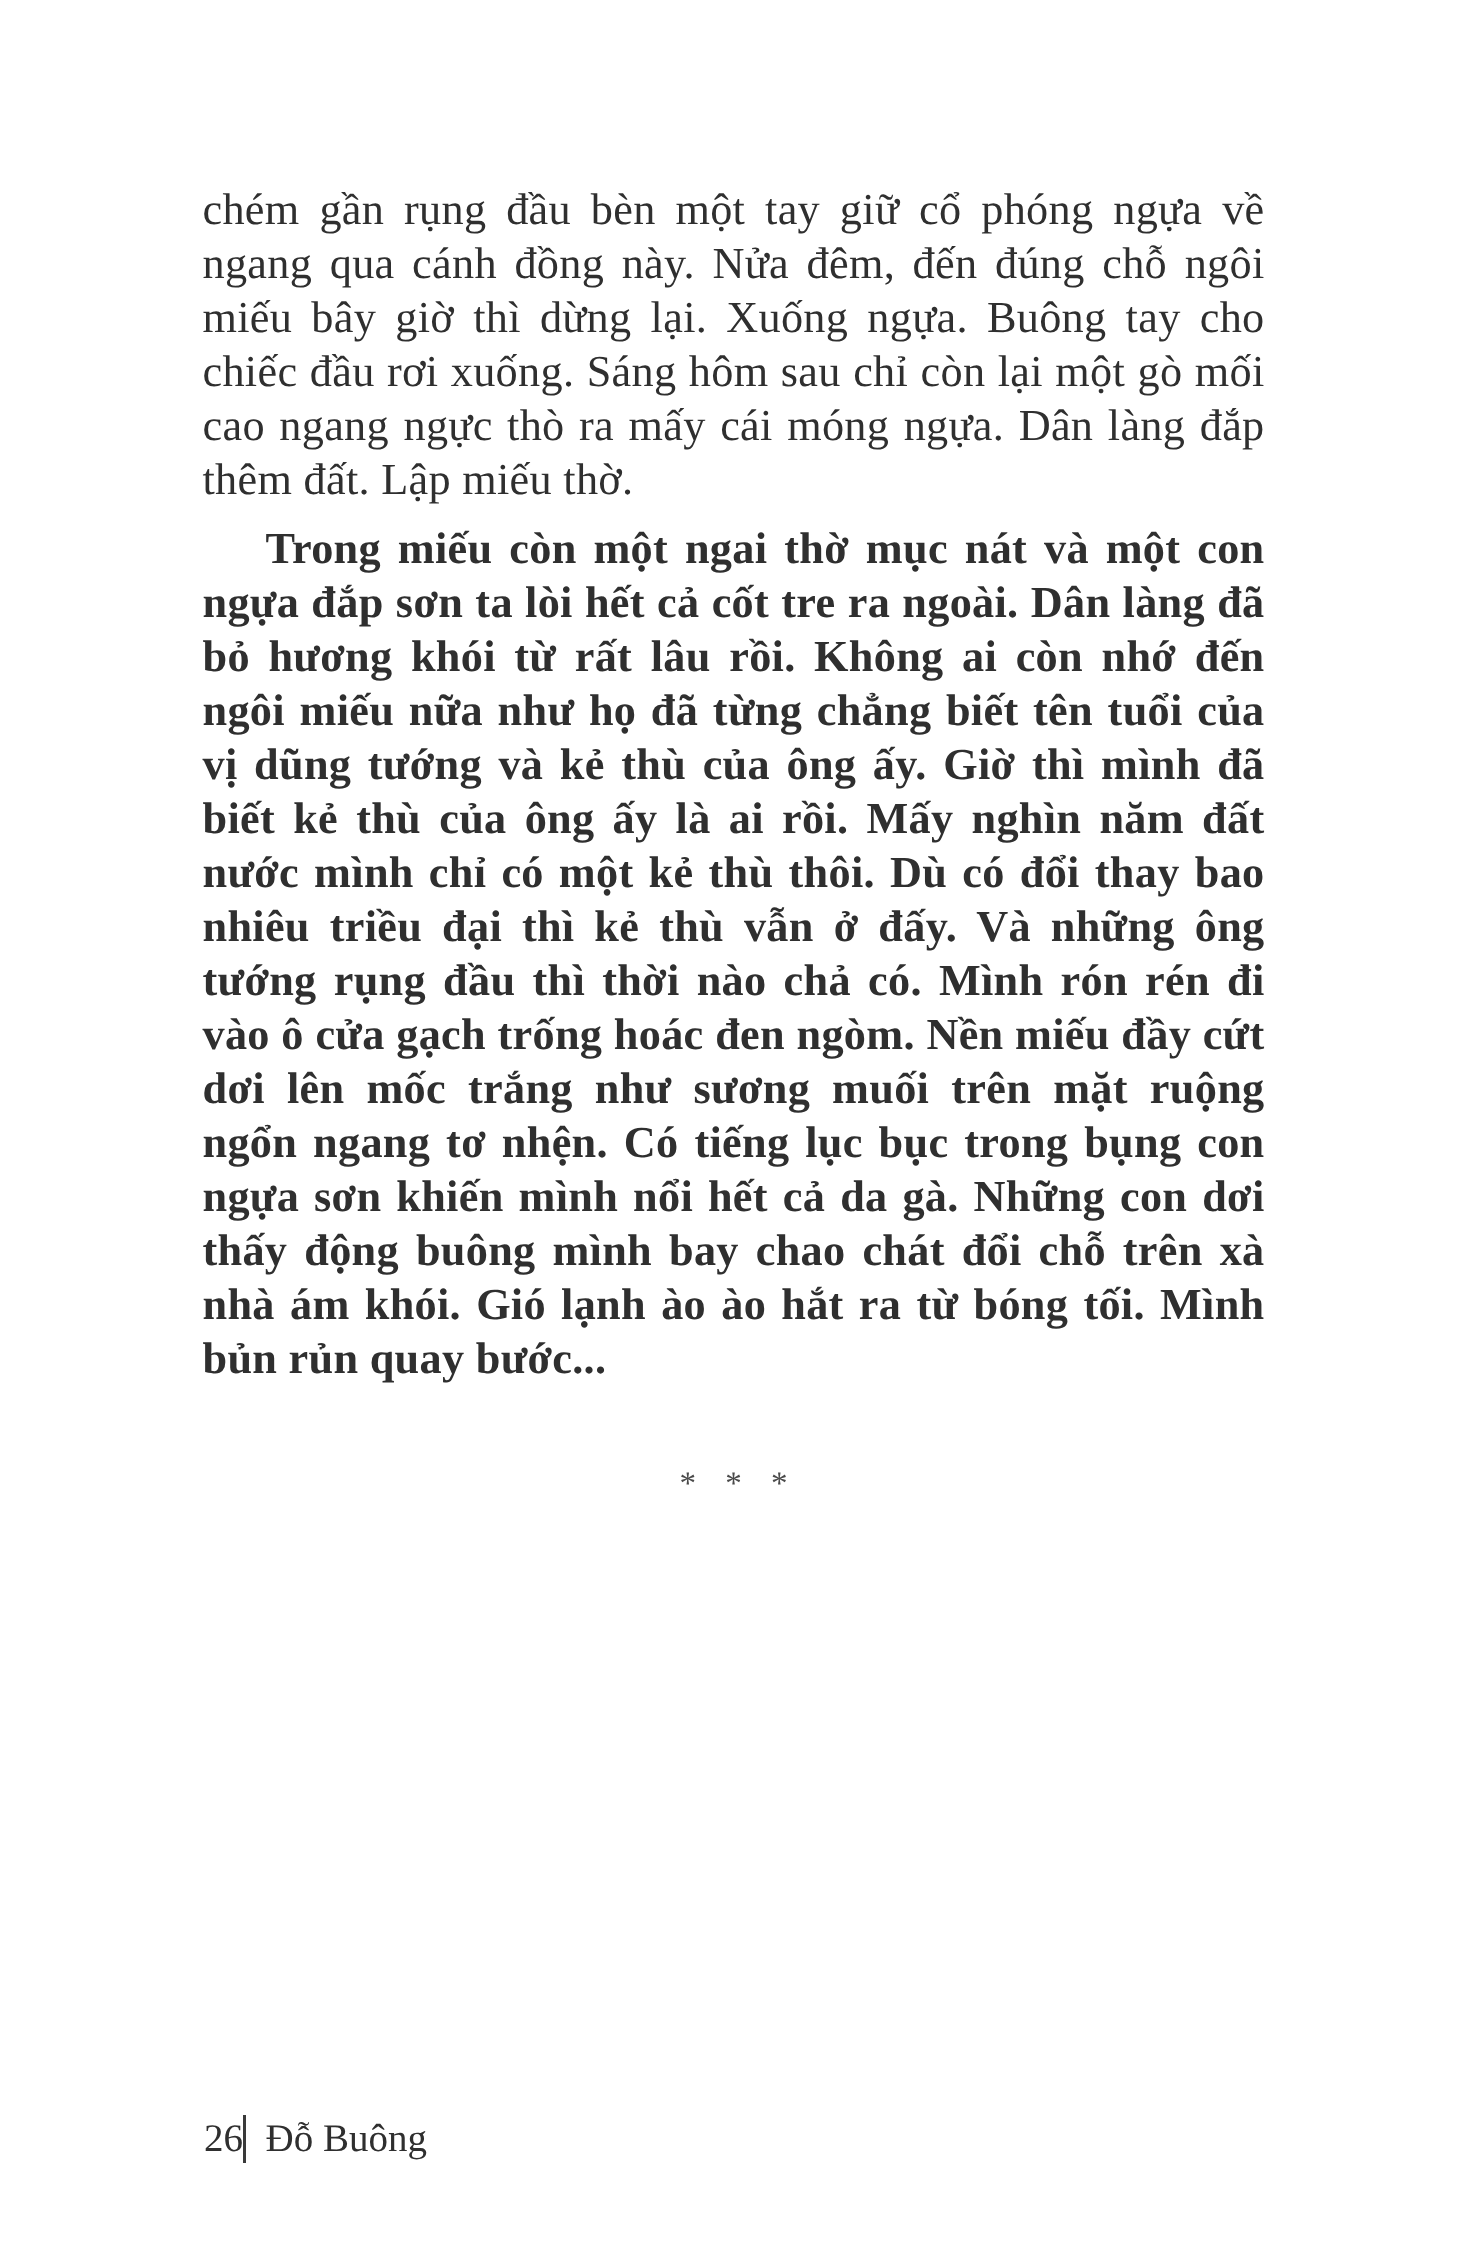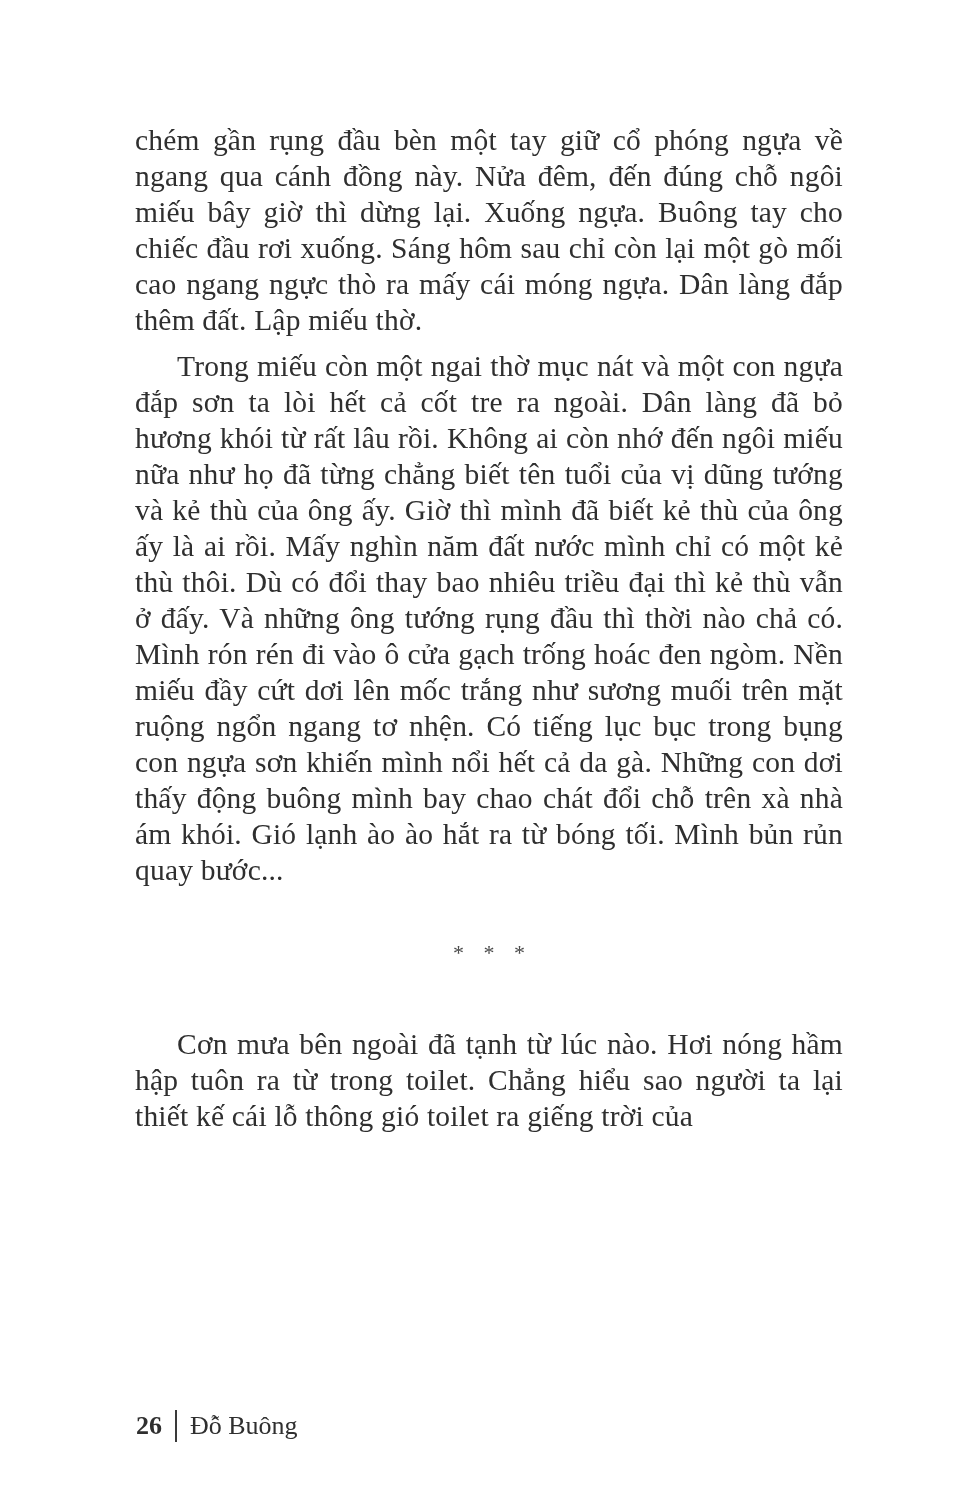--- a/index.html
+++ b/index.html
@@ -29,41 +29,40 @@
     p.para {
       margin: 0;
       font-size: 29.5px;
       line-height: 36px;
       text-align: justify;
       letter-spacing: 0.2px;
     }
     p.para.indent {
       text-indent: 42px;
       margin-top: 10px;
+      font-weight: bold;
     }
     .separator {
       text-align: center;
       font-size: 22px;
       color: #4a4a4a;
       word-spacing: 14px;
       margin: 54px 0 62px 0;
       line-height: 22px;
     }
     .footer {
       position: absolute;
       left: 136px;
       bottom: 58px;
       display: flex;
       align-items: center;
       font-size: 26px;
       color: #2f2f2f;
     }
     .footer .page-number {
-      margin-right: 13px;
-      font-weight: bold;
     }
     .footer .divider {
       width: 2px;
       height: 32px;
       background: #3a3a3a;
       margin-right: 13px;
     }
   </style>
 </head>
 <body>
@@ -71,21 +70,20 @@
 <div class="page">
 
   <div class="text-block">
 
     <p class="para">chém gần rụng đầu bèn một tay giữ cổ phóng ngựa về ngang qua cánh đồng này. Nửa đêm, đến đúng chỗ ngôi miếu bây giờ thì dừng lại. Xuống ngựa. Buông tay cho chiếc đầu rơi xuống. Sáng hôm sau chỉ còn lại một gò mối cao ngang ngực thò ra mấy cái móng ngựa. Dân làng đắp thêm đất. Lập miếu thờ.</p>
 
     <p class="para indent">Trong miếu còn một ngai thờ mục nát và một con ngựa đắp sơn ta lòi hết cả cốt tre ra ngoài. Dân làng đã bỏ hương khói từ rất lâu rồi. Không ai còn nhớ đến ngôi miếu nữa như họ đã từng chẳng biết tên tuổi của vị dũng tướng và kẻ thù của ông ấy. Giờ thì mình đã biết kẻ thù của ông ấy là ai rồi. Mấy nghìn năm đất nước mình chỉ có một kẻ thù thôi. Dù có đổi thay bao nhiêu triều đại thì kẻ thù vẫn ở đấy. Và những ông tướng rụng đầu thì thời nào chả có. Mình rón rén đi vào ô cửa gạch trống hoác đen ngòm. Nền miếu đầy cứt dơi lên mốc trắng như sương muối trên mặt ruộng ngổn ngang tơ nhện. Có tiếng lục bục trong bụng con ngựa sơn khiến mình nổi hết cả da gà. Những con dơi thấy động buông mình bay chao chát đổi chỗ trên xà nhà ám khói. Gió lạnh ào ào hắt ra từ bóng tối. Mình bủn rủn quay bước...</p>
 
     <div class="separator">* * *</div>
 
-    <p class="para indent">Cơn mưa bên ngoài đã tạnh từ lúc nào. Hơi nóng hầm hập tuôn ra từ trong toilet. Chẳng hiểu sao người ta lại thiết kế cái lỗ thông gió toilet ra giếng trời của</p>
 
   </div>
 
   <div class="footer">
     <span class="page-number">26</span>
     <span class="divider"></span>
     <span class="author">Đỗ Buông</span>
   </div>
 
 </div>

